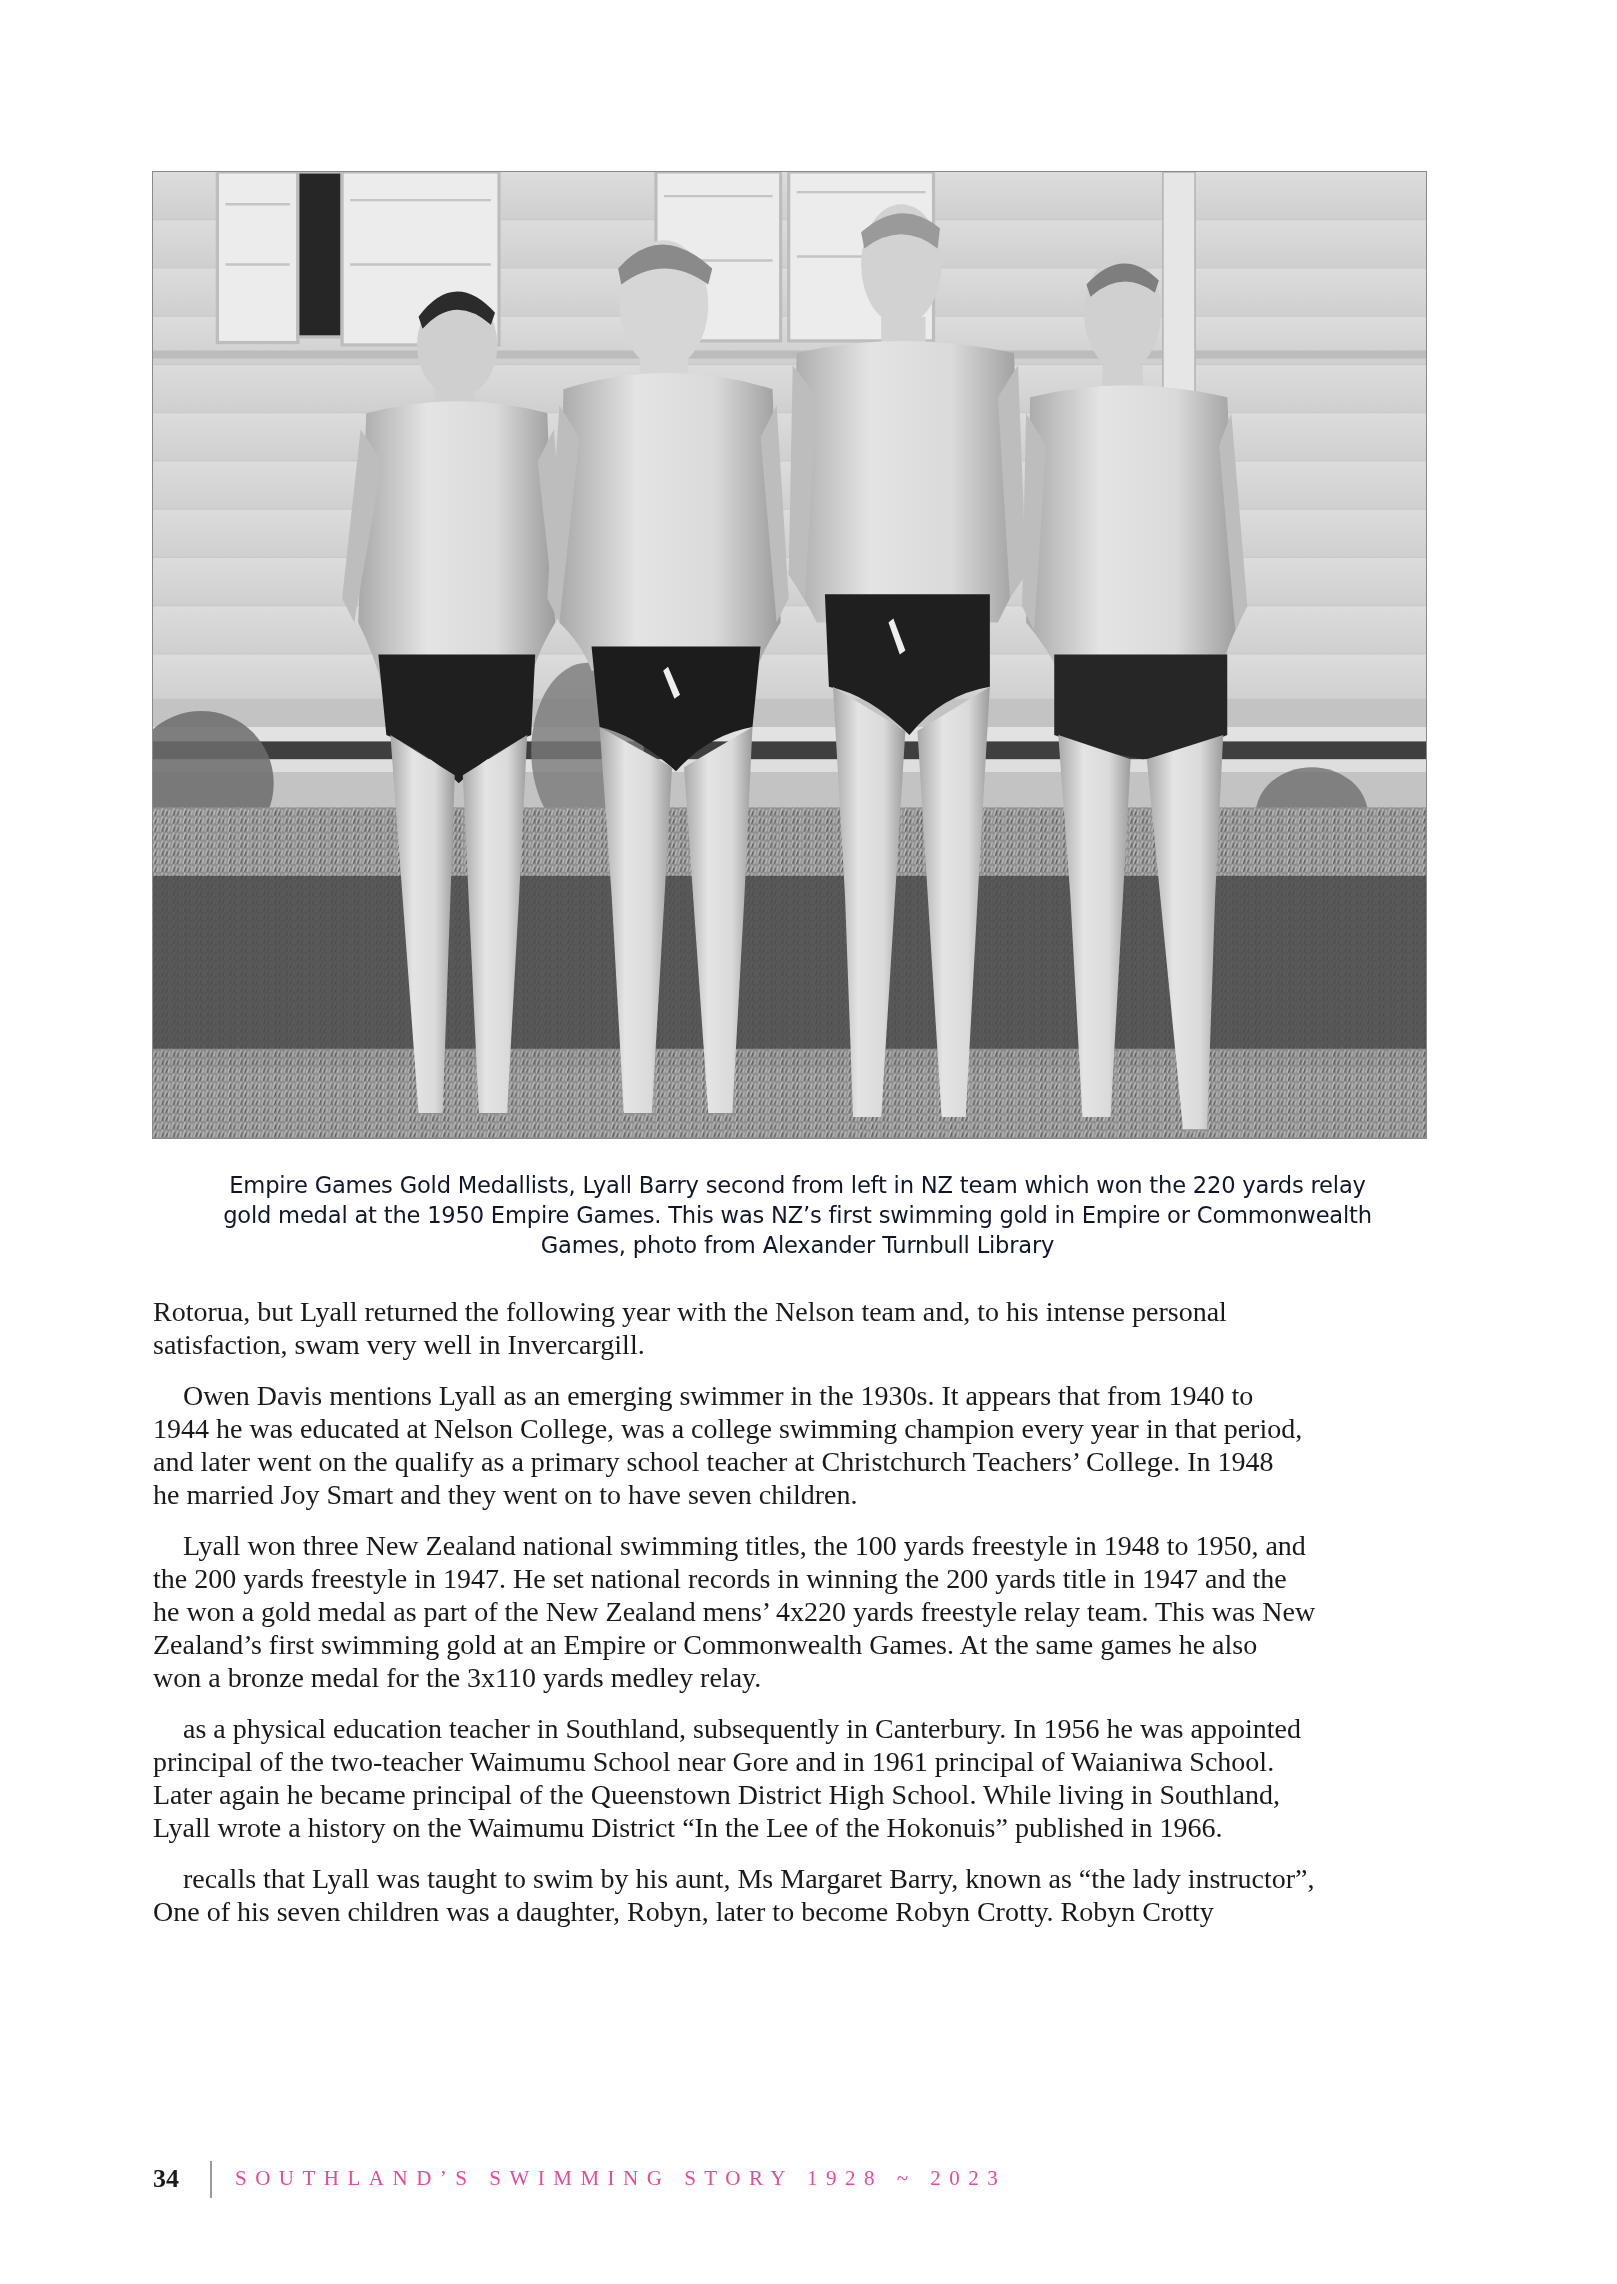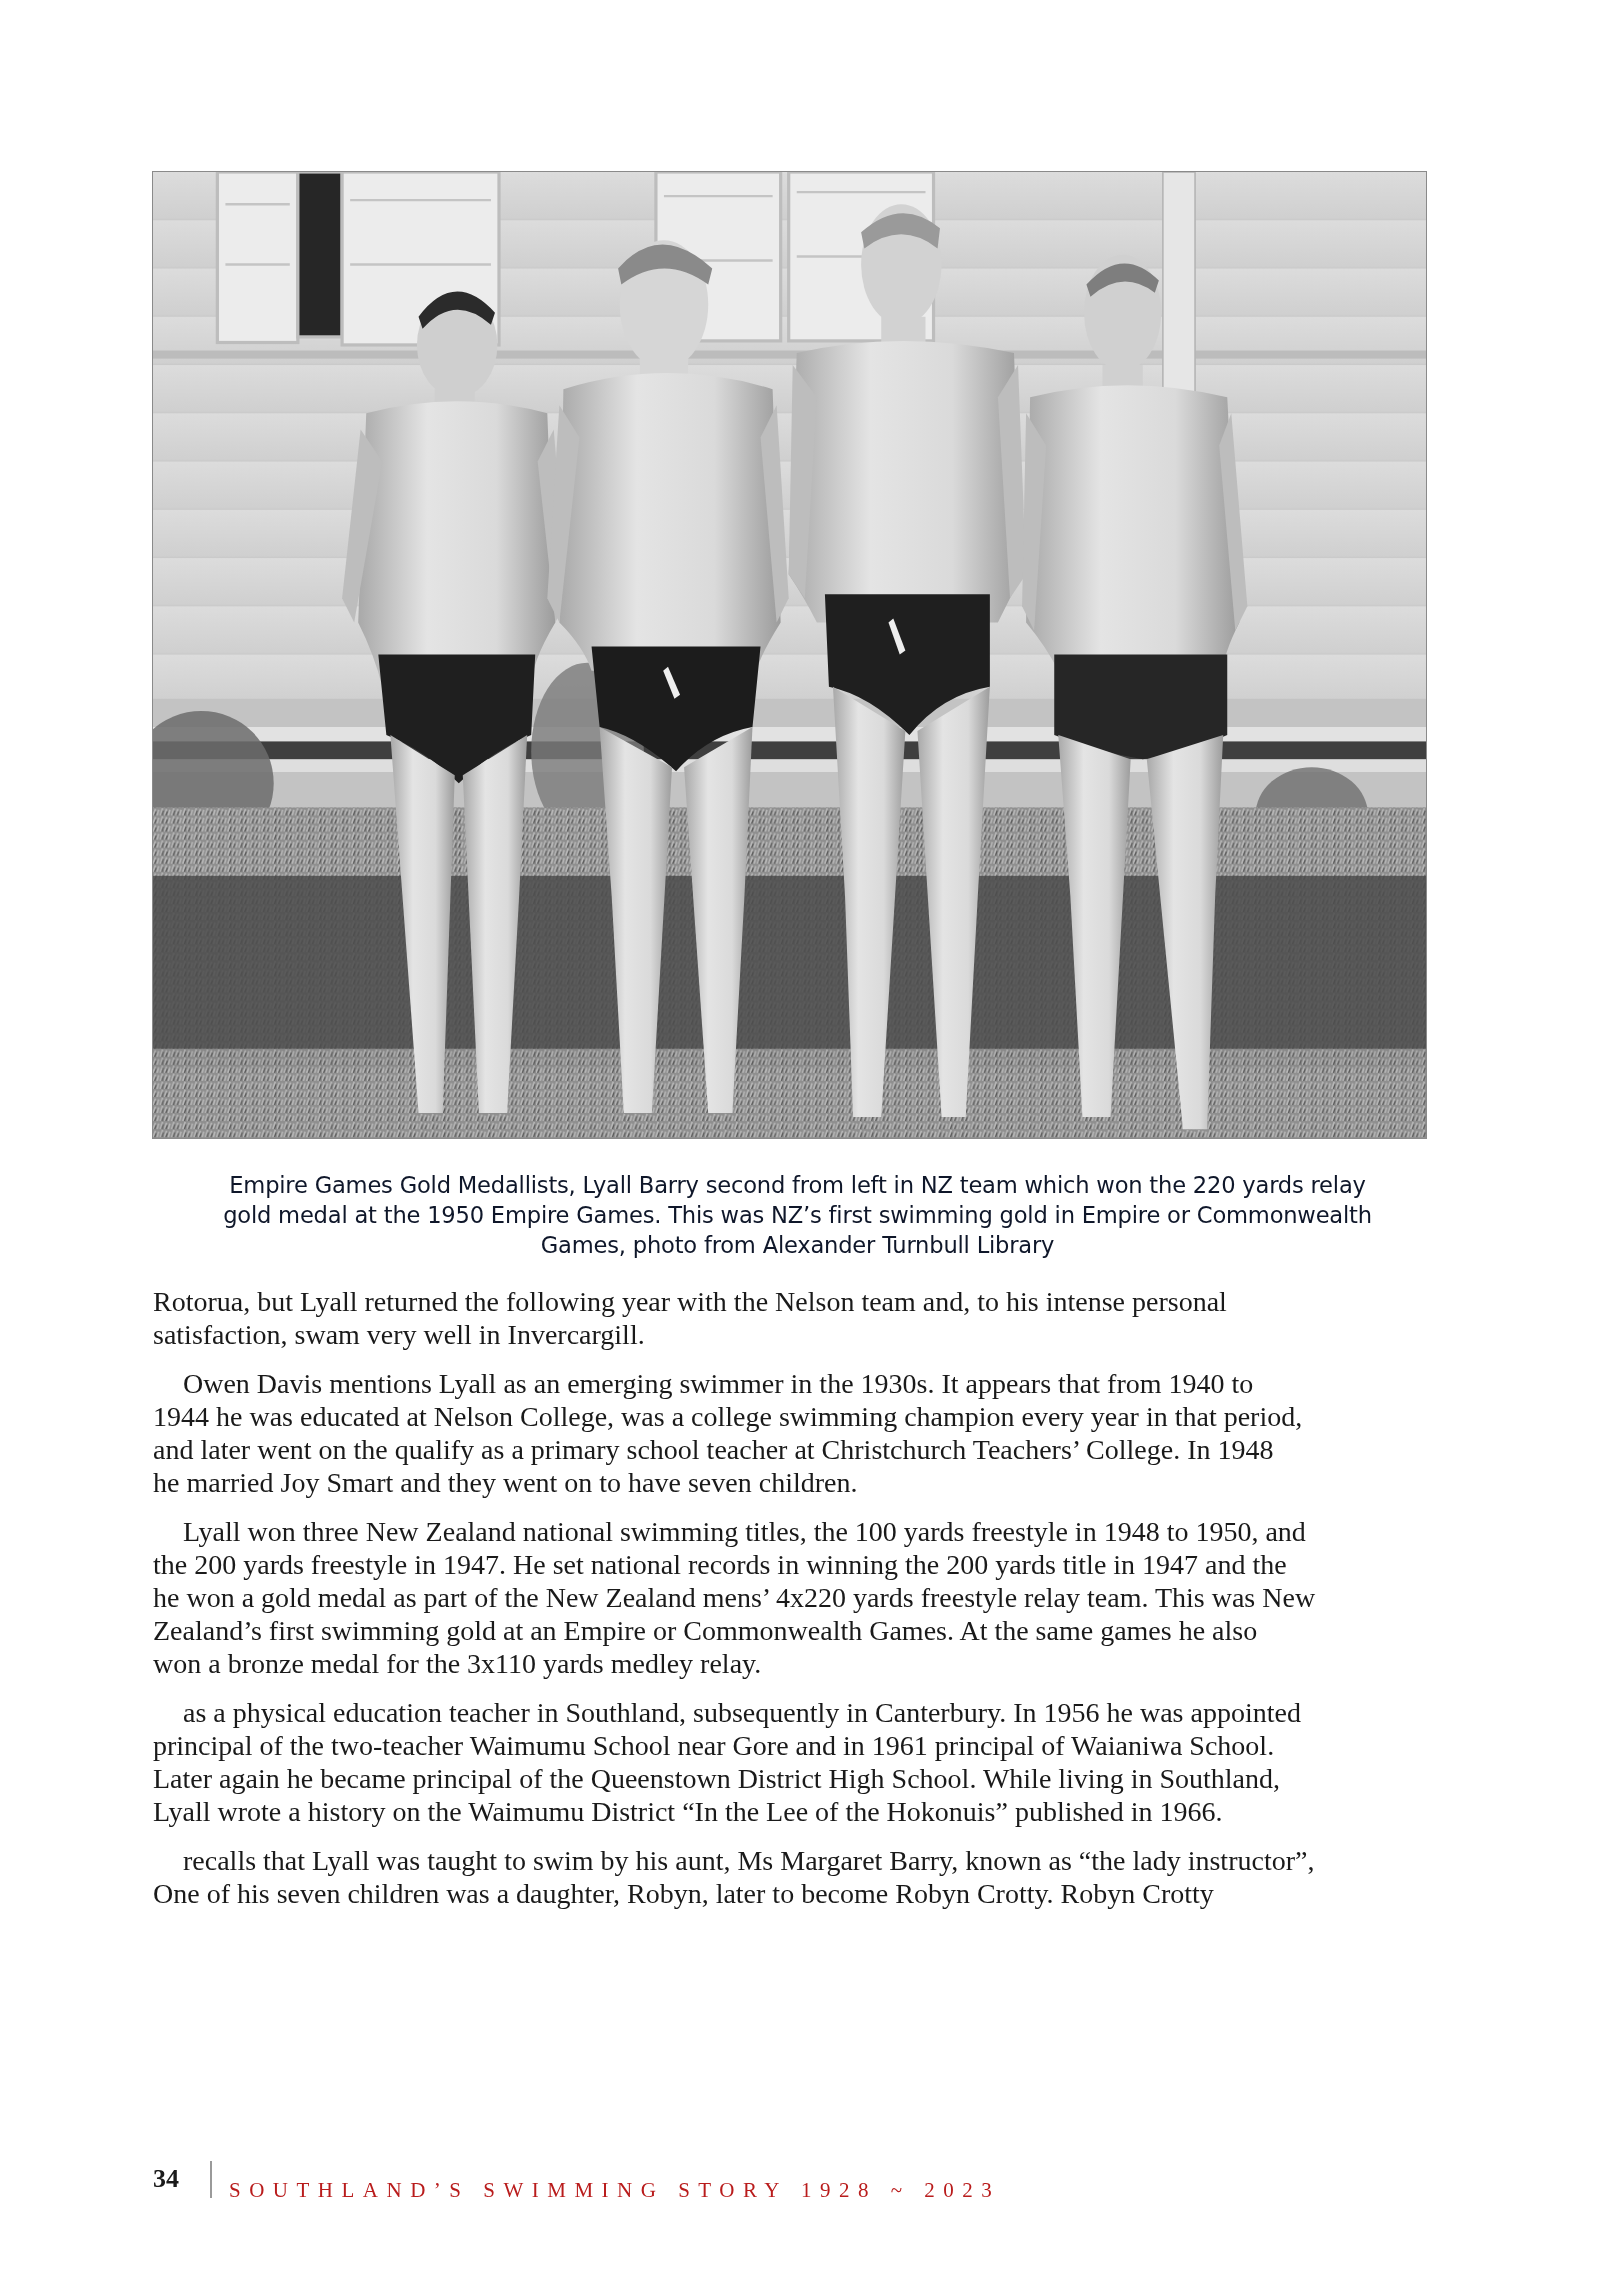--- a/index.html
+++ b/index.html
@@ -24,42 +24,41 @@
     letter-spacing: -0.2px;
   }
   .caption span { display: block; }
 
   
   .body-text {
     position: absolute; left: 153px; top: 1277px; width: 1297px;
     font-family: "Liberation Serif", serif;
     font-size: 28px; line-height: 33px; color: #1a1a1a;
   }
-  .body-text p { margin: 8px 0 16px 0; }
+  .body-text p { margin: 18px 0 16px 0; }
   .body-text .line { display: block; white-space: nowrap; }
   .body-text p.indent .line:first-child { padding-left: 30px; }
 
   
   .footer {
     position: absolute; left: 153px; top: 2161px; height: 40px; width: 967px;
   }
   .page-number {
     position: absolute; left: 0; top: 3.2px;
     font-family: "Liberation Serif", serif; font-weight: bold;
     font-size: 26px; color: #1a1a1a;
   }
   .footer-rule {
     position: absolute; left: 57px; top: 0; width: 1.6px; height: 37px; background: #9a9a9a;
   }
   .running-title {
-    position: absolute; left: 76px; top: 4.8px;
+    position: absolute; left: 82px; top: 4.8px;
     font-family: "Liberation Serif", serif;
-    font-size: 21px; letter-spacing: 8.5px; color: #b91c1c;
+    font-size: 21px; letter-spacing: 8.5px; color: #ec4899;
     white-space: nowrap;
-    margin-top: 12px;
   }
 </style>
 </head>
 <body>
 
 <div class="page">
 
   <div class="photo">
     <svg viewBox="0 0 1582 1201" preserveAspectRatio="none">
       <defs>

